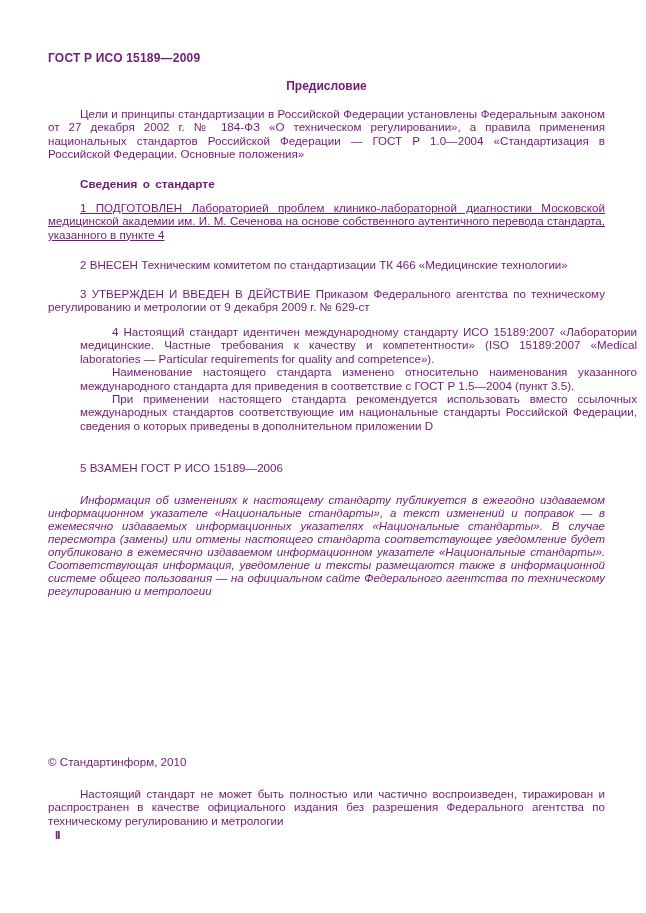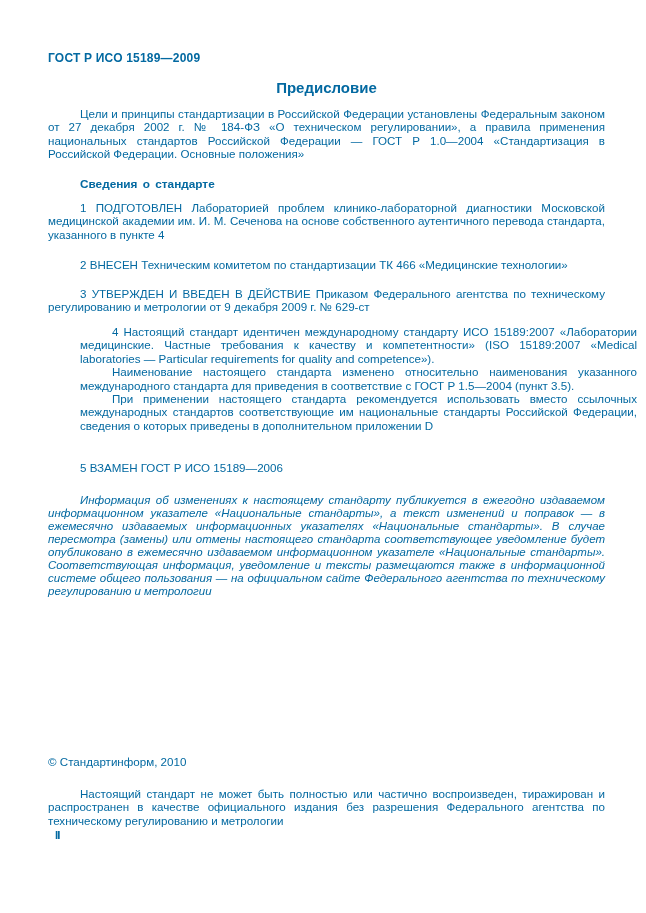--- a/index.html
+++ b/index.html
@@ -6,37 +6,37 @@
     margin: 0;
     padding: 0;
     background: #ffffff;
   }
   .page {
     position: relative;
     width: 646px;
     height: 913px;
     background: #ffffff;
     font-family: "Liberation Sans", sans-serif;
-    color: #0369a1;
+    color: #701a75;
     overflow: hidden;
   }
   .abs { position: absolute; }
   .doc-header {
     top: 51px;
     left: 48px;
     font-size: 12px;
     font-weight: bold;
     letter-spacing: 0.2px;
   }
   .doc-title {
     top: 79px;
     left: 48px;
     width: 557px;
     text-align: center;
-    font-size: 15px;
+    font-size: 12px;
     font-weight: bold;
   }
   .body-text {
     left: 48px;
     width: 557px;
     font-size: 11.6px;
     line-height: 13.4px;
     text-align: justify;
   }
   .body-text p {
@@ -44,21 +44,21 @@
     text-indent: 32px;
   }
   .p-intro { top: 107px; }
   .h-info {
     top: 177px;
     left: 80px;
     font-size: 11.8px;
     font-weight: bold;
     word-spacing: 2px;
   }
-  .p-item1 { top: 201px; }
+  .p-item1 { top: 201px; text-decoration: underline; }
   .p-item2 { top: 258px; }
   .p-item3 { top: 287px; }
   .p-item4 { top: 325px; margin-left: 32px; }
   .p-item5 { top: 445px; margin-top: 16px; }
   .p-note {
     top: 494px;
     font-style: italic;
     font-size: 11.5px;
     line-height: 13px;
   }

